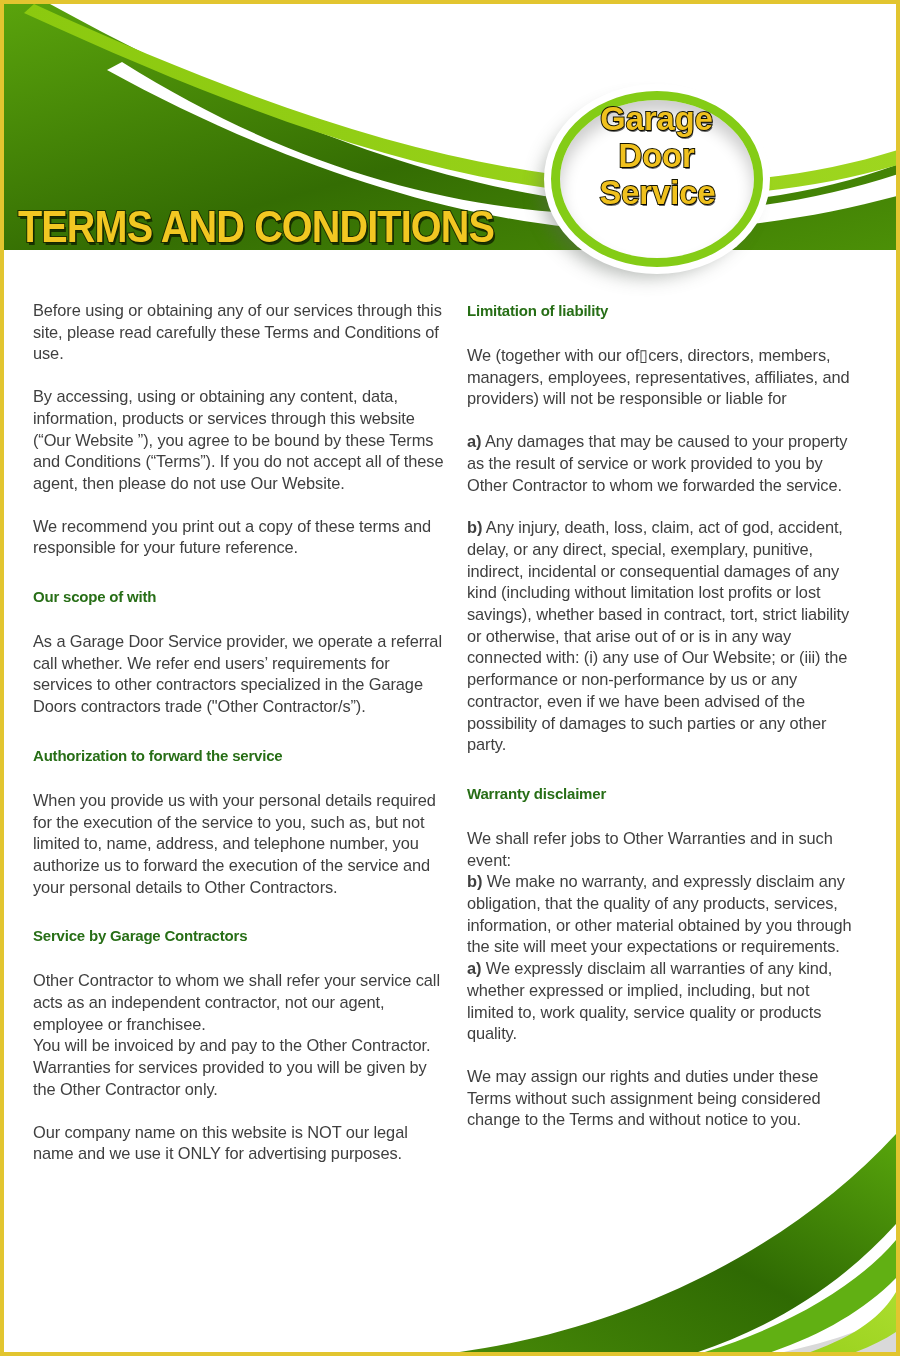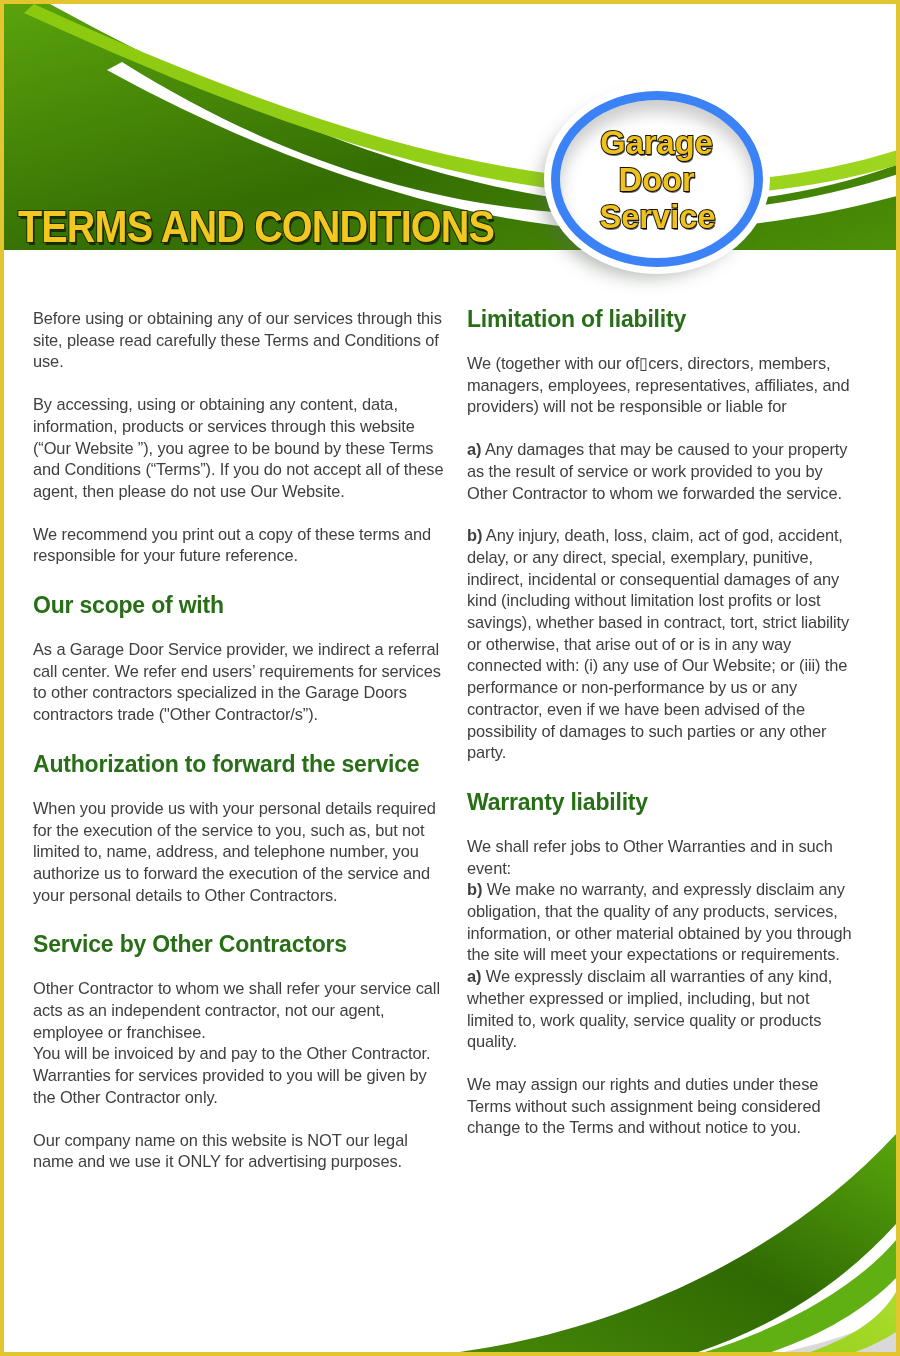--- a/index.html
+++ b/index.html
@@ -24,27 +24,27 @@
     paint-order:stroke fill;
     text-shadow:2px 3px 0 rgba(18,38,0,.85);
     transform:scaleX(.88);transform-origin:left center;
     white-space:nowrap;
   }
 
   .badge{
     position:absolute;left:547px;top:87px;
     width:212px;height:176px;
     box-sizing:border-box;
-    border:9px solid #3b82f6;
+    border:9px solid #84cc16;
     border-radius:50%;
     background:#ffffff;
     box-shadow:0 0 0 7px #ffffff,
                -10px 10px 18px rgba(90,100,90,.45),
                inset 0 12px 16px rgba(0,0,0,.20);
-    display:flex;flex-direction:column;align-items:center;justify-content:center;
+    display:flex;flex-direction:column;align-items:center;
     z-index:3;
   }
   .badge-line{
     font-size:34px;font-weight:800;line-height:37px;
     color:#f0c11e;
     -webkit-text-stroke:2px #161600;
     paint-order:stroke fill;
     text-shadow:1px 2px 0 rgba(0,0,0,.6);
     transform:scaleX(.96);
     white-space:nowrap;
@@ -57,25 +57,25 @@
     font-size:16.4px;line-height:21.7px;
     letter-spacing:-0.1px;
   }
   .col-left{width:412px;flex:none;}
   .col-right{flex:1;min-width:0;}
 
   .para{margin:21px 0 0;white-space:pre-line;}
   .para.tight{margin-top:0;}
   .para b{font-weight:700;}
   .col-left > :first-child,
-  .col-right > :first-child{margin-top:8px;}
+  .col-right > :first-child{margin-top:0;}
 
   .sec-heading{
     margin:27px 0 23px;
-    font-size:23px;line-height:22px;font-weight:700;
+    font-size:15px;line-height:22px;font-weight:700;
     color:#276e16;letter-spacing:-0.2px;
   }
 </style>
 </head>
 <body>
 
 <svg class="header-svg" width="900" height="258" viewBox="0 0 900 258" aria-hidden="true">
   <defs>
     <linearGradient id="gMain" x1="0" y1="0" x2="1" y2="1">
       <stop offset="0%" stop-color="#5aa30c"></stop>
@@ -99,35 +99,35 @@
   <div class="badge-line">Door</div>
   <div class="badge-line">Service</div>
 </div>
 
 <div class="content">
   <div class="col-left" id="left-col">
       <p class="para">Before using or obtaining any of our services through this site, please read carefully these Terms and Conditions of use.</p>
       <p class="para">By accessing, using or obtaining any content, data, information, products or services through this website (“Our Website ”), you agree to be bound by these Terms and Conditions (“Terms”). If you do not accept all of these agent, then please do not use Our Website.</p>
       <p class="para">We recommend you print out a copy of these terms and responsible for your future reference.</p>
       <h2 class="sec-heading">Our scope of with</h2>
-      <p class="para">As a Garage Door Service provider, we indirect a referral call center. We refer end users’ requirements for services to other contractors specialized in the Garage Doors contractors trade ("Other Contractor/s”).</p>
+      <p class="para">As a Garage Door Service provider, we operate a referral call whether. We refer end users’ requirements for services to other contractors specialized in the Garage Doors contractors trade ("Other Contractor/s”).</p>
       <h2 class="sec-heading">Authorization to forward the service</h2>
       <p class="para">When you provide us with your personal details required for the execution of the service to you, such as, but not limited to, name, address, and telephone number, you authorize us to forward the execution of the service and your personal details to Other Contractors.</p>
-      <h2 class="sec-heading">Service by Other Contractors</h2>
+      <h2 class="sec-heading">Service by Garage Contractors</h2>
       <p class="para">Other Contractor to whom we shall refer your service call acts as an independent contractor, not our agent, employee or franchisee.
 You will be invoiced by and pay to the Other Contractor.
 Warranties for services provided to you will be given by the Other Contractor only.</p>
       <p class="para">Our company name on this website is NOT our legal name and we use it ONLY for advertising purposes.</p>
     </div>
   <div class="col-right" id="right-col">
       <h2 class="sec-heading">Limitation of liability</h2>
       <p class="para">We (together with our of▯cers, directors, members, managers, employees, representatives, affiliates, and providers) will not be responsible or liable for</p>
       <p class="para"><b>a)</b> Any damages that may be caused to your property as the result of service or work provided to you by Other Contractor to whom we forwarded the service.</p>
       <p class="para"><b>b)</b> Any injury, death, loss, claim, act of god, accident, delay, or any direct, special, exemplary, punitive, indirect, incidental or consequential damages of any kind (including without limitation lost profits or lost savings), whether based in contract, tort, strict liability or otherwise, that arise out of or is in any way connected with: (i) any use of Our Website; or (iii) the performance or non-performance by us or any contractor, even if we have been advised of the possibility of damages to such parties or any other party.</p>
-      <h2 class="sec-heading">Warranty liability</h2>
+      <h2 class="sec-heading">Warranty disclaimer</h2>
       <p class="para">We shall refer jobs to Other Warranties and in such event:</p>
       <p class="para tight"><b>b)</b> We make no warranty, and expressly disclaim any obligation, that the quality of any products, services, information, or other material obtained by you through the site will meet your expectations or requirements.</p>
       <p class="para tight"><b>a)</b> We expressly disclaim all warranties of any kind, whether expressed or implied, including, but not limited to, work quality, service quality or products quality.</p>
       <p class="para">We may assign our rights and duties under these Terms without such assignment being considered change to the Terms and without notice to you.</p>
     </div>
 </div>
 
 <svg class="footer-svg" width="462" height="224" viewBox="0 0 462 224" aria-hidden="true">
   <defs>
     <linearGradient id="gDark2" x1="0" y1="1" x2="1" y2="0">

